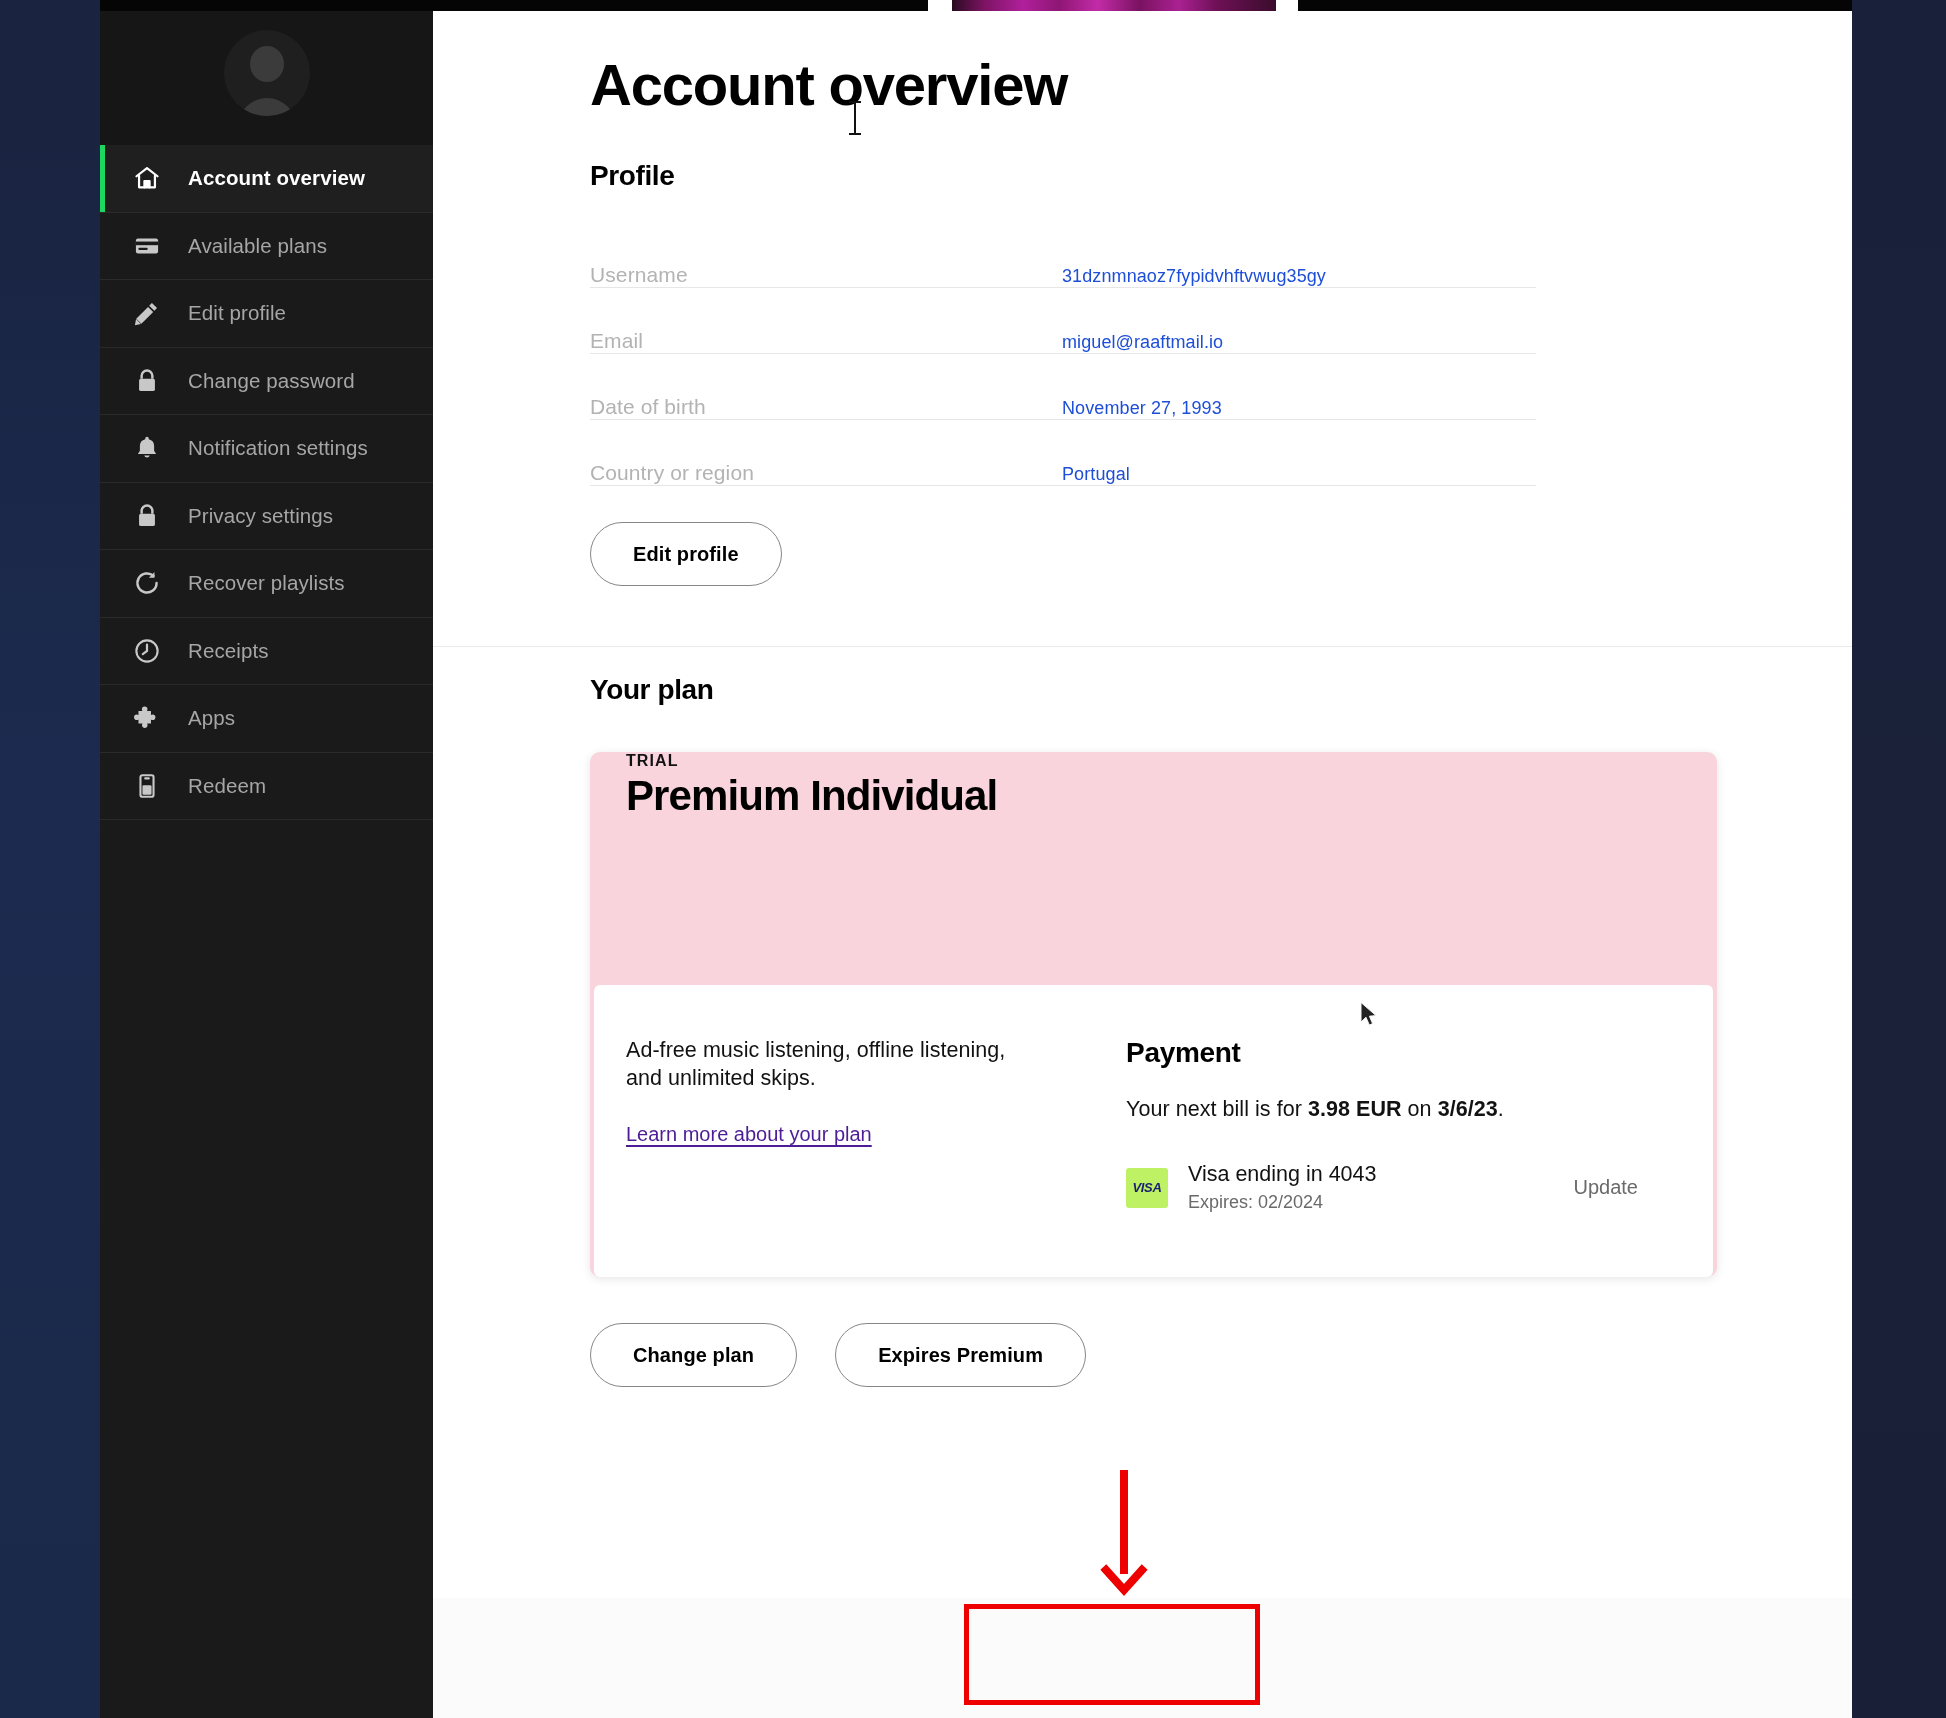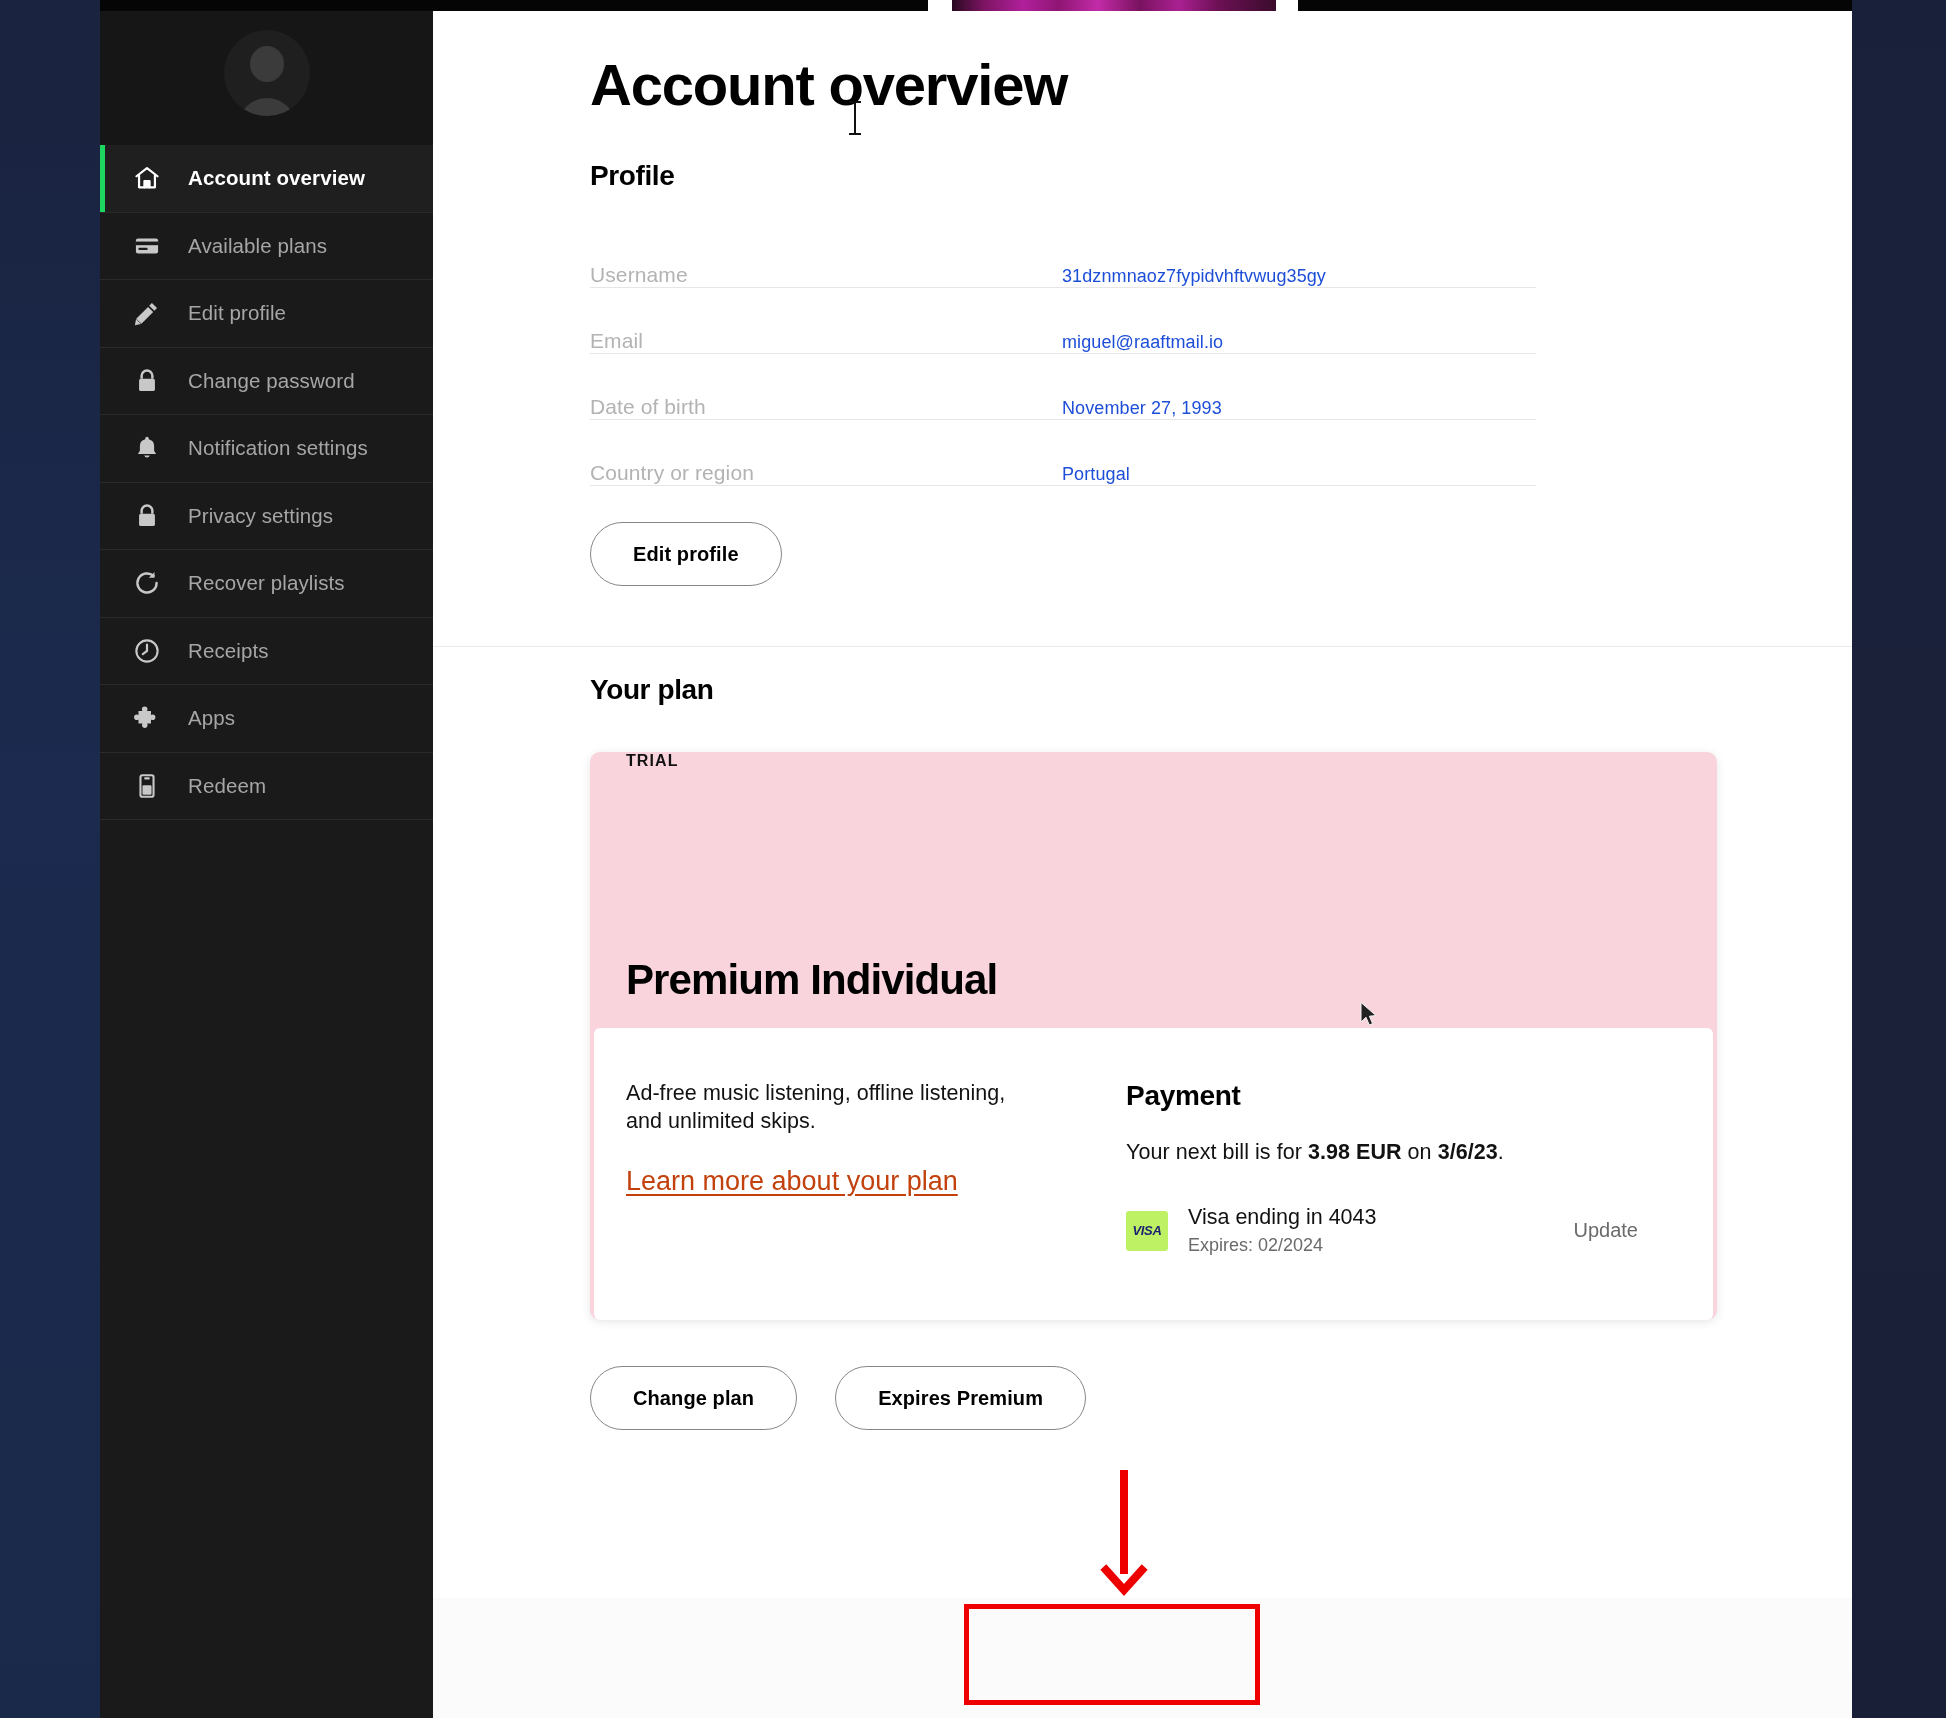--- a/index.html
+++ b/index.html
@@ -224,27 +224,26 @@
   
   .plan-card {
     position: relative;
     margin: 46px 0 0 157px;
     width: 1127px;
     border-radius: 10px;
     background: #f9d4dd;
     box-shadow: 0 2px 10px rgba(0,0,0,0.10);
   }
   .plan-card-head {
-    height: 276px;
+    height: 233px;
     padding: 0 0 0 36px;
     display: flex;
     flex-direction: column;
-    justify-content: space-between;
+    justify-content: flex-start;
     padding-bottom: 24px;
-    gap: 13px;
   }
   .plan-badge {
     font-size: 16px;
     font-weight: bold;
     letter-spacing: 1.1px;
     color: #121212;
     margin-bottom: 2px;
   }
   .plan-name {
     font-size: 42px;
@@ -266,22 +265,22 @@
   .plan-desc {
     font-size: 21.5px;
     line-height: 1.3;
     color: #121212;
     width: 420px;
     letter-spacing: 0.05px;
   }
   .plan-link {
     display: inline-block;
     margin-top: 30px;
-    font-size: 27px;
-    color: #c2410c;
+    font-size: 20px;
+    color: #4c1d95;
     text-decoration: underline;
     text-underline-offset: 4px;
     cursor: pointer;
   }
   .plan-col-right {
     padding-left: 32px;
     width: 590px;
   }
   .payment-title {
     font-size: 28px;

